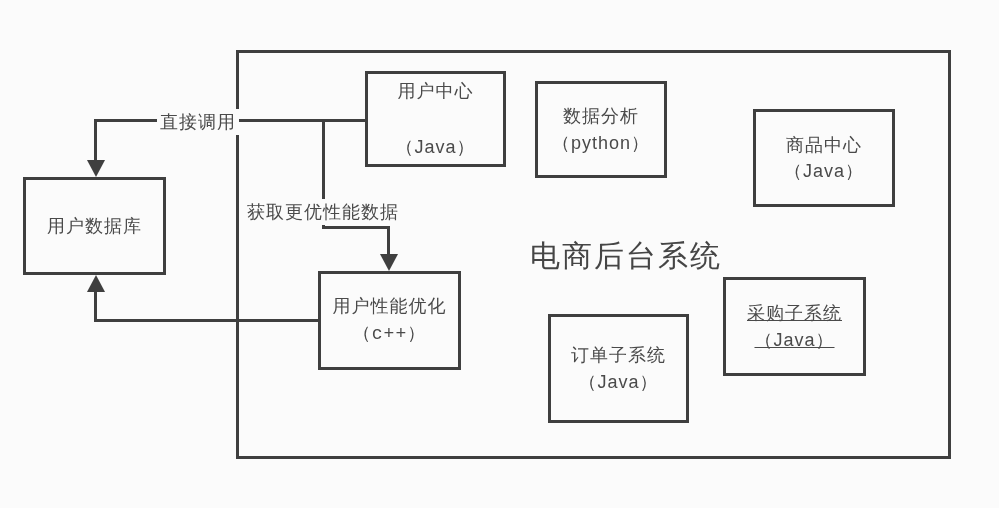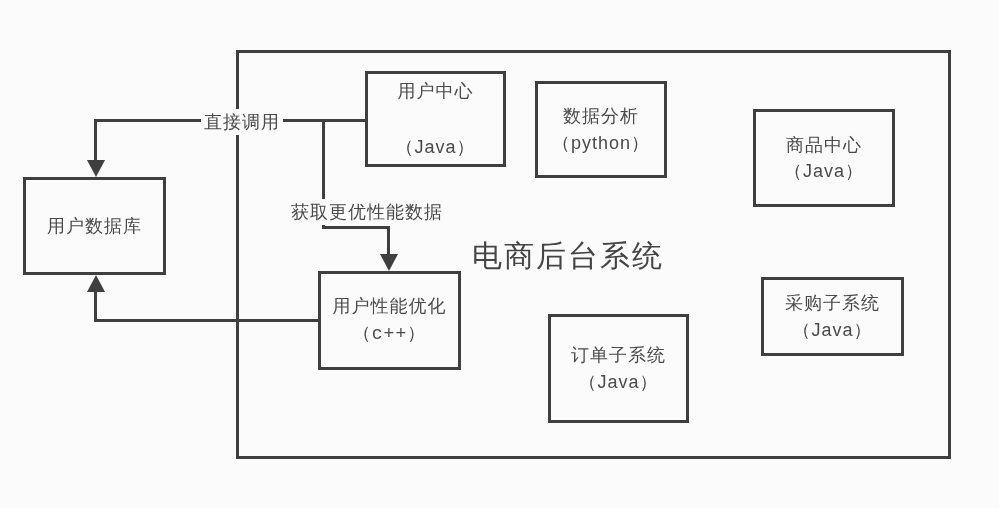--- a/index.html
+++ b/index.html
@@ -23,21 +23,21 @@
   .outer-box {
     position: absolute;
     left: 236px; top: 50px;
     width: 715px; height: 409px;
     border: 3px solid var(--line);
   }
   .diagram-title {
     position: absolute;
     left: 472px; top: 236px;
     width: 250px;
-    text-align: left;
+    text-align: right;
     font-size: 30px;
     letter-spacing: 2px;
     color: #454545;
     white-space: nowrap;
   }
   
   .node {
     position: absolute;
     border: 3px solid var(--line);
     background: var(--background);
@@ -51,21 +51,21 @@
     line-height: 1.45;
     letter-spacing: 1px;
     white-space: nowrap;
   }
   .node span:empty { display: none; }
   #node-user-database     { left: 23px;  top: 177px; width: 143px; height: 98px; font-family: Liberation Serif, serif; }
   #node-user-center       { left: 365px; top: 71px;  width: 141px; height: 96px; gap: 29px; }
   #node-data-analysis     { left: 535px; top: 81px;  width: 132px; height: 97px; }
   #node-product-center    { left: 753px; top: 109px; width: 142px; height: 98px; }
   #node-order-subsystem   { left: 548px; top: 314px; width: 141px; height: 109px; }
-  #node-purchase-subsystem{ left: 761px; top: 277px; width: 143px; height: 79px; }
+  #node-purchase-subsystem{ left: 723px; top: 277px; width: 143px; height: 99px; text-decoration: underline; }
   #node-user-perf-opt     { left: 318px; top: 271px; width: 143px; height: 99px; font-family: Liberation Mono, monospace; }
   
   .edge { position: absolute; background: var(--line); }
   #edge-direct-h  { left: 94px;  top: 119px; width: 271px; height: 3px; }
   #edge-direct-v  { left: 94px;  top: 119px; width: 3px;   height: 43px; }
   #edge-branch-v  { left: 322px; top: 119px; width: 3px;   height: 110px; }
   #edge-branch-h  { left: 322px; top: 226px; width: 68px;  height: 3px; }
   #edge-perf-v    { left: 387px; top: 226px; width: 3px;   height: 30px; }
   #edge-return-h  { left: 94px;  top: 319px; width: 224px; height: 3px; }
   #edge-return-v  { left: 94px;  top: 290px; width: 3px;   height: 32px; }
@@ -91,21 +91,20 @@
   }
   
   .edge-label {
     position: absolute;
     background: var(--background);
     color: var(--text);
     font-size: 18px;
     letter-spacing: 1px;
     white-space: nowrap;
     padding: 1px 3px;
-    margin-left: 44px;
   }
   #label-direct-call { left: 157px; top: 109px; }
   #label-fetch-perf  { left: 244px; top: 199px; }
 </style>
 </head>
 <body>
 
 <div class="canvas">
 
   <div class="outer-box"></div>

